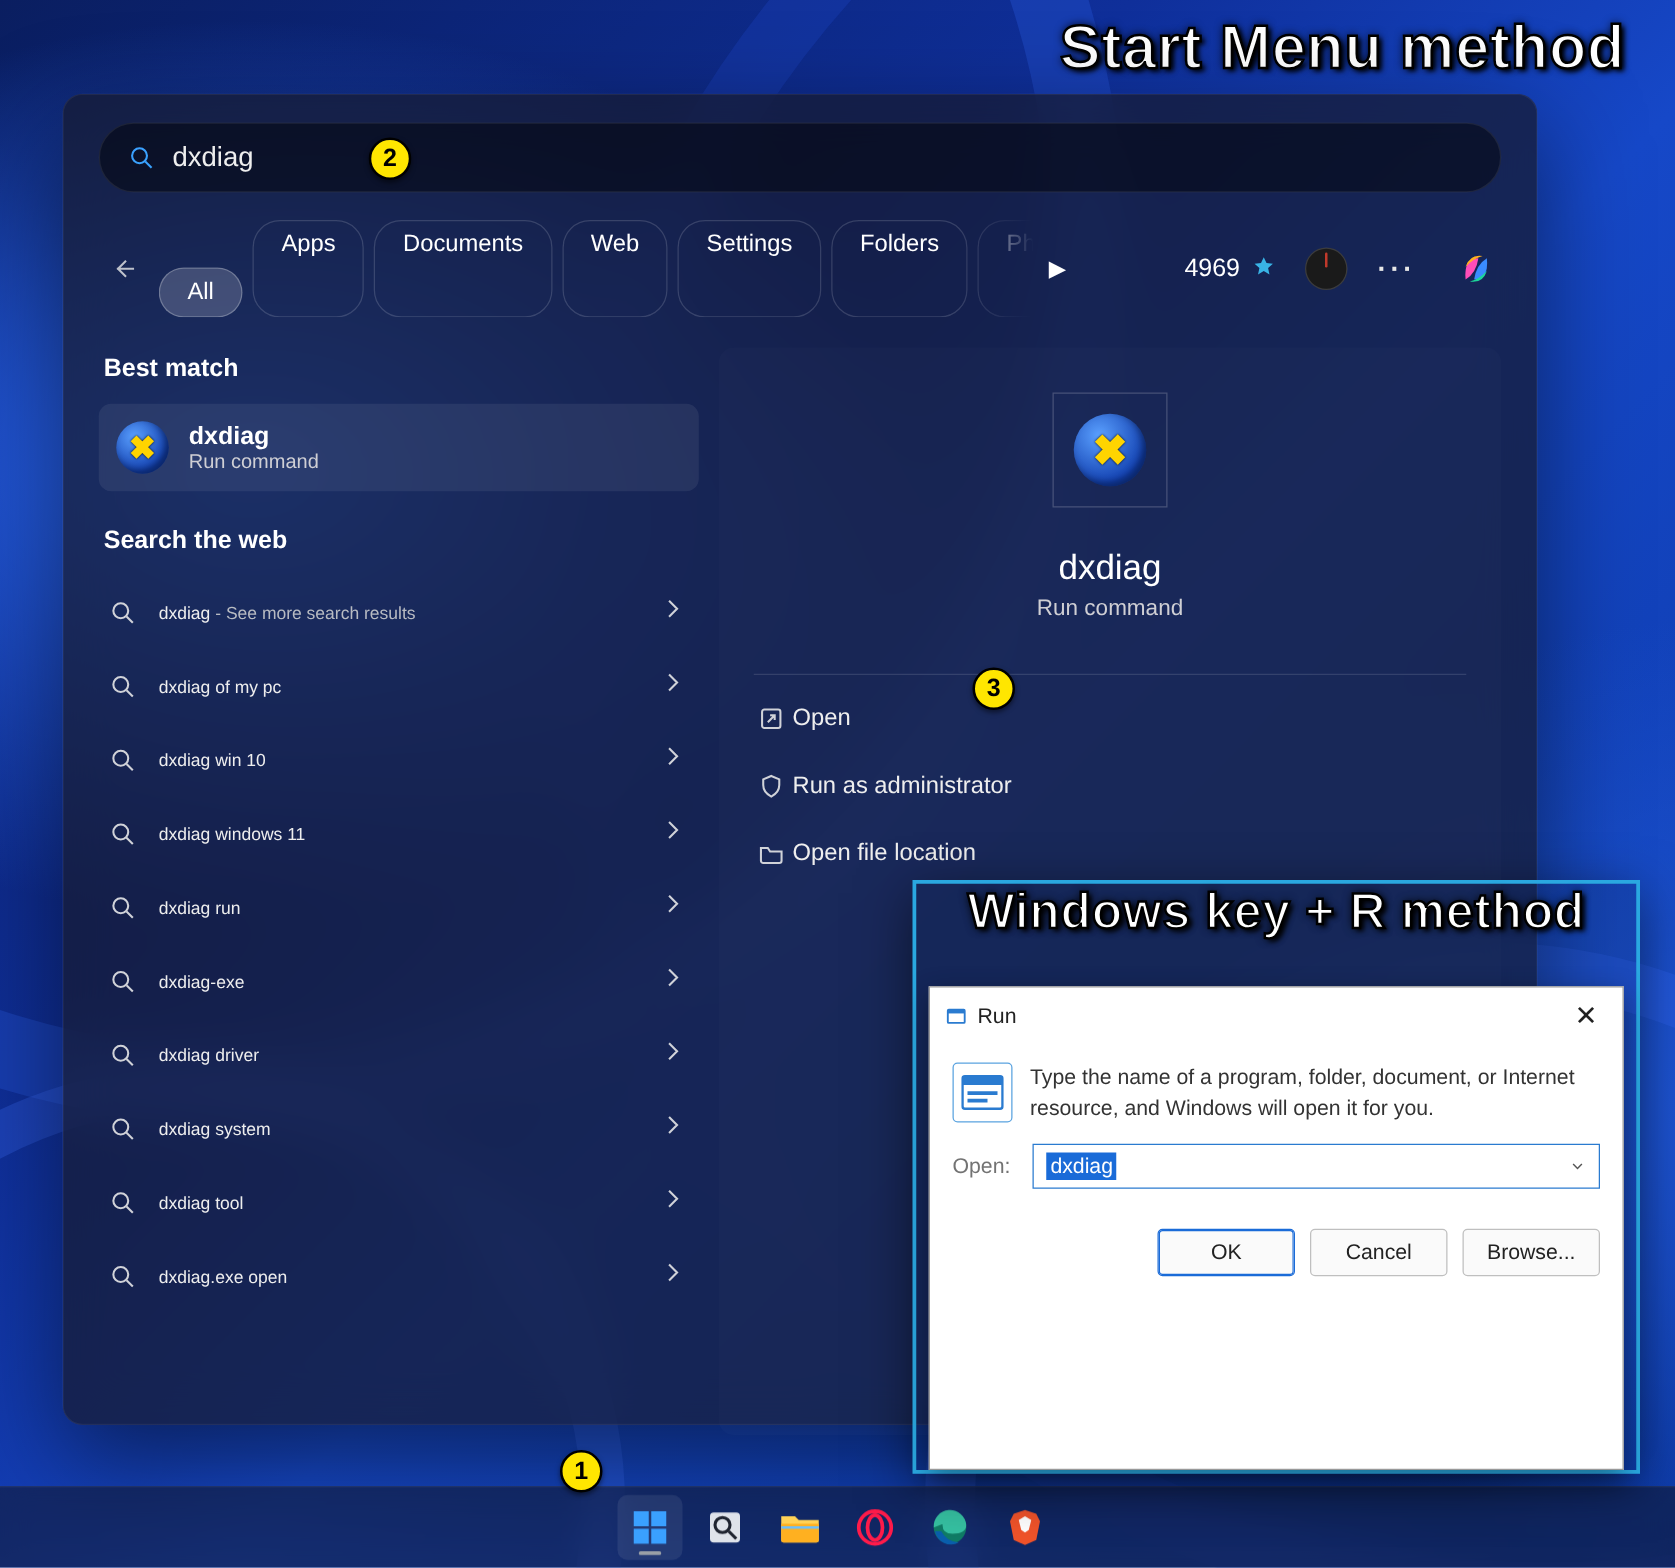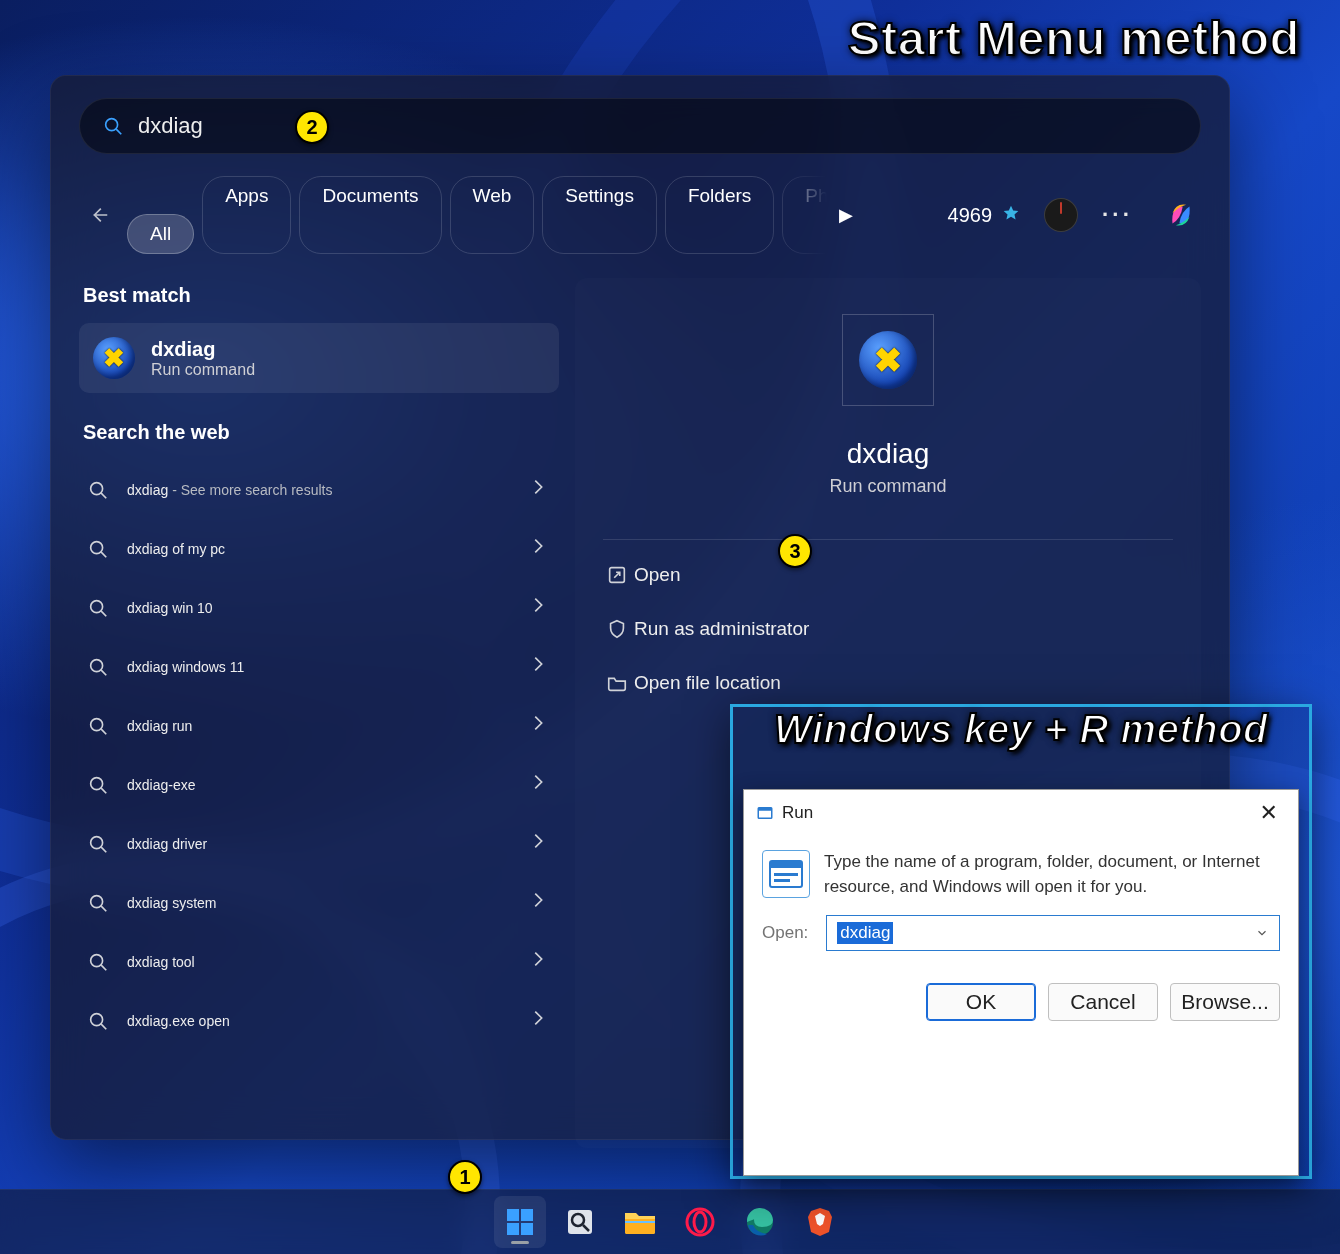--- a/index.html
+++ b/index.html
@@ -22,21 +22,21 @@
   .heading {
     position: absolute;
     font-weight: 800;
     font-size: 49px;
     color: #fff;
     -webkit-text-stroke: 2px #000;
     text-shadow: 0 0 8px #000, 3px 3px 4px #000;
     letter-spacing: .5px;
   }
   .heading.top { top: 10px; right: 40px; }
-  .heading.inset { top: 0px; left: 50%; transform: translateX(-50%); font-size: 40px; white-space:nowrap;font-style:italic;}
+  .heading.inset { top: 0px; left: 50%; transform: translateX(-50%); font-size: 40px; white-space:nowrap;}
 
   
   .start {
     position: absolute; left: 50px; top: 75px; width: 1180px; height: 1065px;
     background: rgba(22, 25, 45, 0.72);
     backdrop-filter: blur(20px);
     border-radius: 16px;
     box-shadow: 0 30px 80px rgba(0,0,0,.5);
     padding: 22px 28px 18px;
     border: 1px solid rgba(255,255,255,.06);
@@ -150,21 +150,21 @@
   .run-titlebar .l{ display:flex; align-items:center; gap:8px;}
   .run-titlebar .x{ font-size:22px; cursor:pointer; padding:2px 8px;}
   .run-body{ padding: 14px 18px 6px; display:flex; gap:14px;}
   .run-body .ricon{ width:48px;height:48px;flex:0 0 auto; border:1px solid #5aa3e0;border-radius:4px;display:flex;align-items:center;justify-content:center;}
   .run-desc{ color:#333; line-height:1.45;}
   .run-open{ display:flex;align-items:center; gap:18px; padding: 10px 18px 4px;}
   .run-open label{ color:#737373;}
   .combo{ flex:1; height:36px; border:1px solid #2a7bd0; display:flex;align-items:center;justify-content:space-between; padding:0 10px;}
   .combo .val{ background:#1a6bd8;color:#fff; padding:1px 3px;}
   .run-buttons{ display:flex; gap:12px; justify-content:flex-end; padding: 28px 18px 18px;}
-  .wbtn{ min-width:110px; height:38px; border:1px solid #bfbfbf; background:#fafafa; color:#222; border-radius:4px; cursor:pointer; font-size:21px;}
+  .wbtn{ min-width:110px; height:38px; border:1px solid #bfbfbf; background:#fafafa; color:#222; border-radius:4px; cursor:pointer; font-size:17px;}
   .wbtn.primary{ border-color:#1a6bd8; box-shadow: inset 0 0 0 1px #1a6bd8;}
 
   
   .i{ width:22px;height:22px; stroke:#d0d2d8; fill:none; stroke-width:1.8;}
 </style>
 </head>
 <body>
 
 <div class="wave w1"></div>
 <div class="wave w2"></div>

